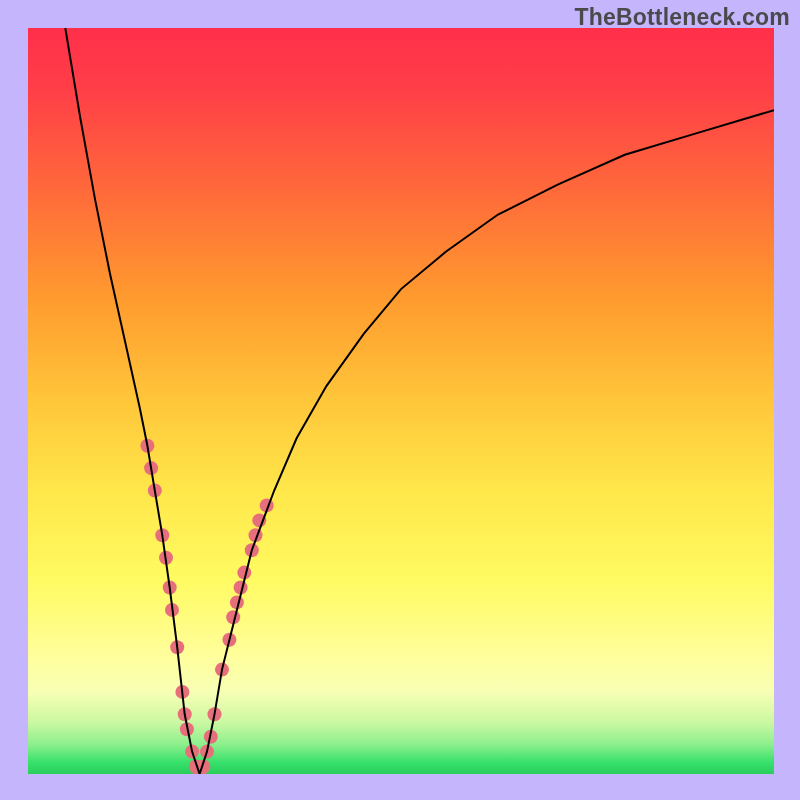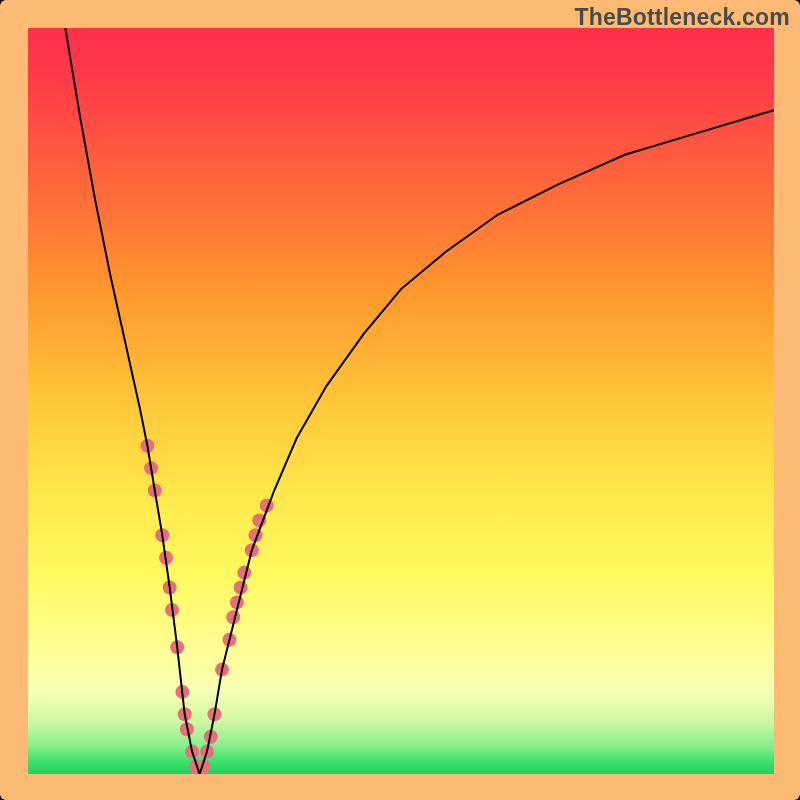--- a/index.html
+++ b/index.html
@@ -8,22 +8,21 @@
     width: 800px;
     height: 800px;
     overflow: hidden;
     background: #000;
     font-family: Arial, Helvetica, sans-serif;
   }
   .frame {
     position: relative;
     width: 800px;
     height: 800px;
-    background: #fdba74;
-    border-radius: 6px;
+    background: #c4b5fd;
   }
   .plot-area {
     position: absolute;
     left: 28px;
     top: 28px;
     width: 746px;
     height: 746px;
     overflow: hidden;
   }
   .gradient-bg {

